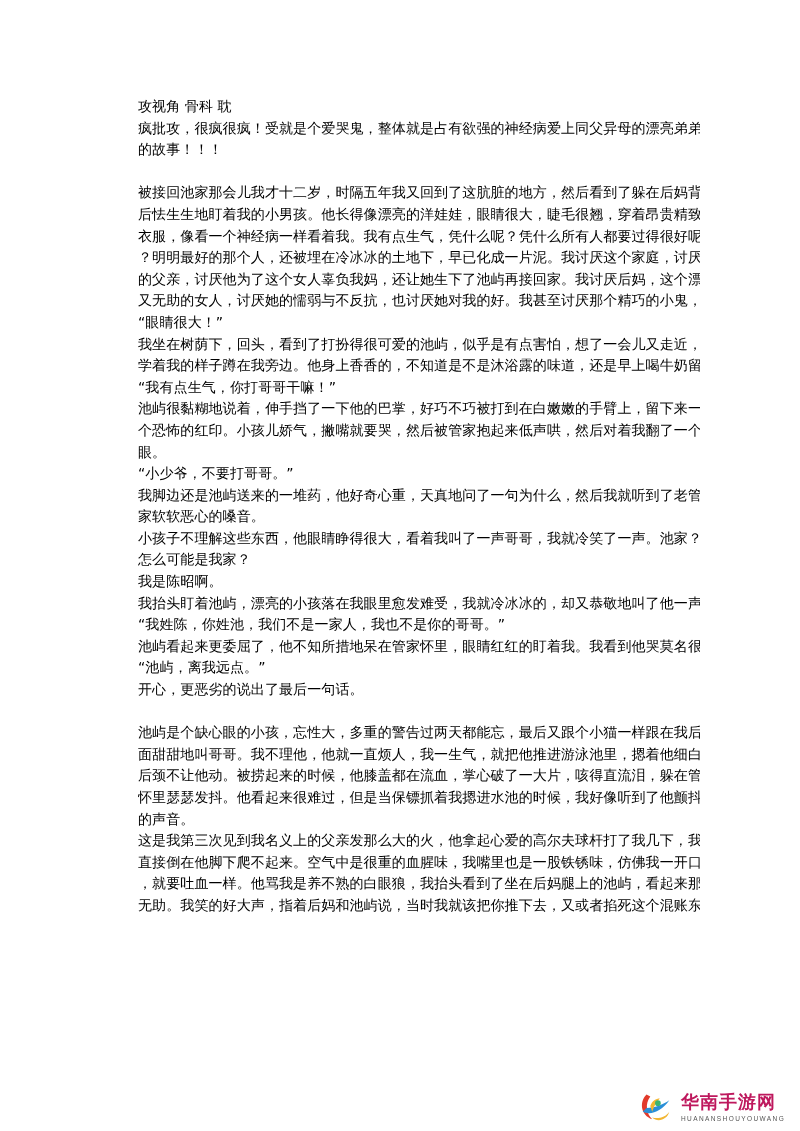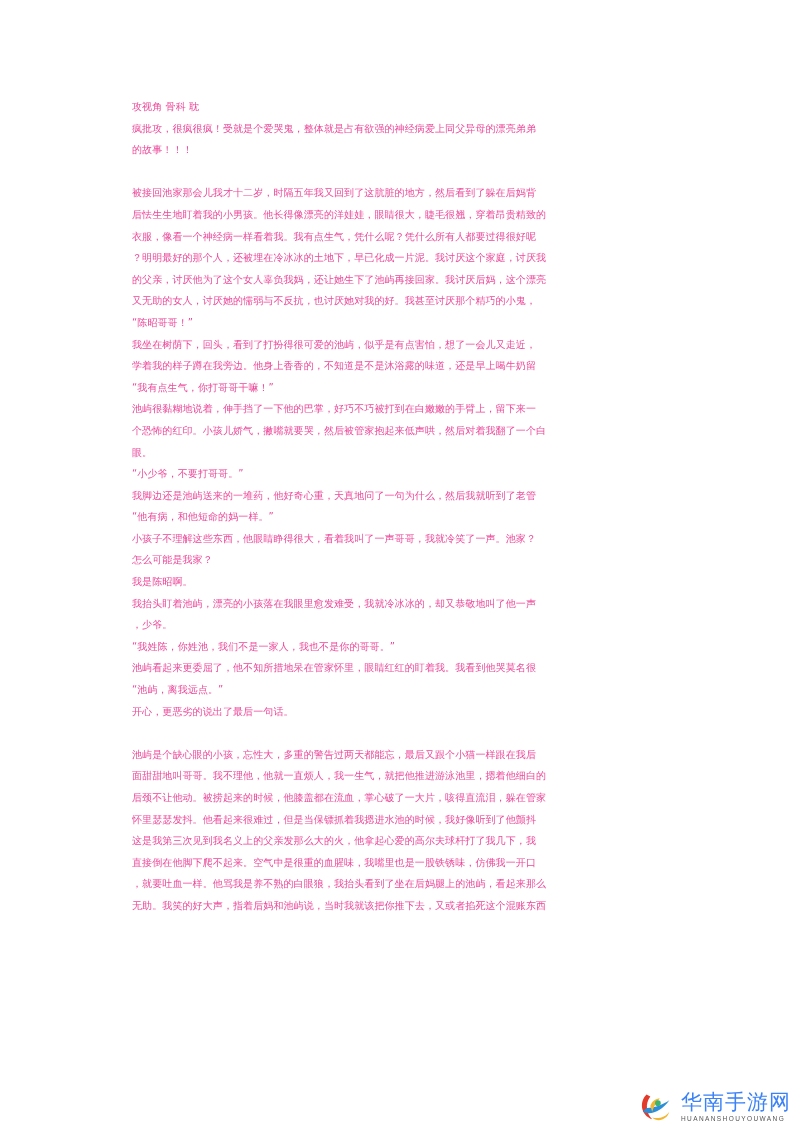--- a/index.html
+++ b/index.html
@@ -1,33 +1,33 @@
 <!DOCTYPE html>
 <html><head>
 <meta charset="utf-8">
 <style>
   html, body { margin: 0; padding: 0; background: #ffffff; }
   body { width: 800px; height: 1131px; position: relative; overflow: hidden; }
   .doc {
-    position: absolute; left: 132px; top: 96px; width: 562px;
+    position: absolute; left: 138px; top: 96px; width: 562px;
     font-family: "DejaVu Sans", "Liberation Sans", sans-serif;
-    font-size: 10px; line-height: 21.6px; color: #ec4899;
+    font-size: 14px; line-height: 21.6px; color: #000000;
     letter-spacing: 0.1px;
   }
   .line { white-space: nowrap; overflow: hidden; height: 21.6px; }
   .blank { height: 21.6px; }
   .logo {
     position: absolute; left: 637px; top: 1086px; width: 160px; height: 40px;
     display: flex; align-items: center;
   }
   .logo-mark { width: 38px; height: 38px; margin-right: 6px; flex: none; }
   .logo-text { display: flex; flex-direction: column; }
   .logo-cn {
-    font-family: "DejaVu Sans", sans-serif; font-weight: normal; font-size: 21px;
-    color: #3b82f6; line-height: 24px; letter-spacing: 1px;
+    font-family: "DejaVu Sans", sans-serif; font-weight: bold; font-size: 18px;
+    color: #be185d; line-height: 24px; letter-spacing: 1px;
   }
   .logo-en {
     font-family: "Liberation Sans", sans-serif; font-size: 6.5px; color: #555;
     letter-spacing: 1.4px; line-height: 9px;
   }
 </style>
 </head>
 <body>
 
 <div class="doc">
@@ -37,46 +37,46 @@
     <div class="line">的故事！！！</div>
   </div>
   <div class="blank"></div>
   <div id="sec1">
       <div class="line">被接回池家那会儿我才十二岁，时隔五年我又回到了这肮脏的地方，然后看到了躲在后妈背</div>
       <div class="line">后怯生生地盯着我的小男孩。他长得像漂亮的洋娃娃，眼睛很大，睫毛很翘，穿着昂贵精致的</div>
       <div class="line">衣服，像看一个神经病一样看着我。我有点生气，凭什么呢？凭什么所有人都要过得很好呢</div>
       <div class="line">？明明最好的那个人，还被埋在冷冰冰的土地下，早已化成一片泥。我讨厌这个家庭，讨厌我</div>
       <div class="line">的父亲，讨厌他为了这个女人辜负我妈，还让她生下了池屿再接回家。我讨厌后妈，这个漂亮</div>
       <div class="line">又无助的女人，讨厌她的懦弱与不反抗，也讨厌她对我的好。我甚至讨厌那个精巧的小鬼，</div>
-      <div class="line">“陈昭哥哥！”</div>
+      <div class="line">“眼睛很大！”</div>
       <div class="line">我坐在树荫下，回头，看到了打扮得很可爱的池屿，似乎是有点害怕，想了一会儿又走近，</div>
       <div class="line">学着我的样子蹲在我旁边。他身上香香的，不知道是不是沐浴露的味道，还是早上喝牛奶留</div>
       <div class="line">“我有点生气，你打哥哥干嘛！”</div>
       <div class="line">池屿很黏糊地说着，伸手挡了一下他的巴掌，好巧不巧被打到在白嫩嫩的手臂上，留下来一</div>
       <div class="line">个恐怖的红印。小孩儿娇气，撇嘴就要哭，然后被管家抱起来低声哄，然后对着我翻了一个白</div>
       <div class="line">眼。</div>
       <div class="line">“小少爷，不要打哥哥。”</div>
       <div class="line">我脚边还是池屿送来的一堆药，他好奇心重，天真地问了一句为什么，然后我就听到了老管</div>
-      <div class="line">“他有病，和他短命的妈一样。”</div>
+      <div class="line">家软软恶心的嗓音。</div>
       <div class="line">小孩子不理解这些东西，他眼睛睁得很大，看着我叫了一声哥哥，我就冷笑了一声。池家？</div>
       <div class="line">怎么可能是我家？</div>
       <div class="line">我是陈昭啊。</div>
       <div class="line">我抬头盯着池屿，漂亮的小孩落在我眼里愈发难受，我就冷冰冰的，却又恭敬地叫了他一声</div>
-      <div class="line">，少爷。</div>
       <div class="line">“我姓陈，你姓池，我们不是一家人，我也不是你的哥哥。”</div>
       <div class="line">池屿看起来更委屈了，他不知所措地呆在管家怀里，眼睛红红的盯着我。我看到他哭莫名很</div>
       <div class="line">“池屿，离我远点。”</div>
       <div class="line">开心，更恶劣的说出了最后一句话。</div>
     </div>
   <div class="blank"></div>
   <div id="sec2">
       <div class="line">池屿是个缺心眼的小孩，忘性大，多重的警告过两天都能忘，最后又跟个小猫一样跟在我后</div>
       <div class="line">面甜甜地叫哥哥。我不理他，他就一直烦人，我一生气，就把他推进游泳池里，摁着他细白的</div>
       <div class="line">后颈不让他动。被捞起来的时候，他膝盖都在流血，掌心破了一大片，咳得直流泪，躲在管家</div>
       <div class="line">怀里瑟瑟发抖。他看起来很难过，但是当保镖抓着我摁进水池的时候，我好像听到了他颤抖</div>
+      <div class="line">的声音。</div>
       <div class="line">这是我第三次见到我名义上的父亲发那么大的火，他拿起心爱的高尔夫球杆打了我几下，我</div>
       <div class="line">直接倒在他脚下爬不起来。空气中是很重的血腥味，我嘴里也是一股铁锈味，仿佛我一开口</div>
       <div class="line">，就要吐血一样。他骂我是养不熟的白眼狼，我抬头看到了坐在后妈腿上的池屿，看起来那么</div>
       <div class="line">无助。我笑的好大声，指着后妈和池屿说，当时我就该把你推下去，又或者掐死这个混账东西</div>
     </div>
 </div>
 
 <div class="logo">
   <svg class="logo-mark" viewBox="0 0 40 40">
     <path d="M10 8 C2 16 4 30 16 34 C10 28 8 18 14 10 Z" fill="#e23a2b"></path>

